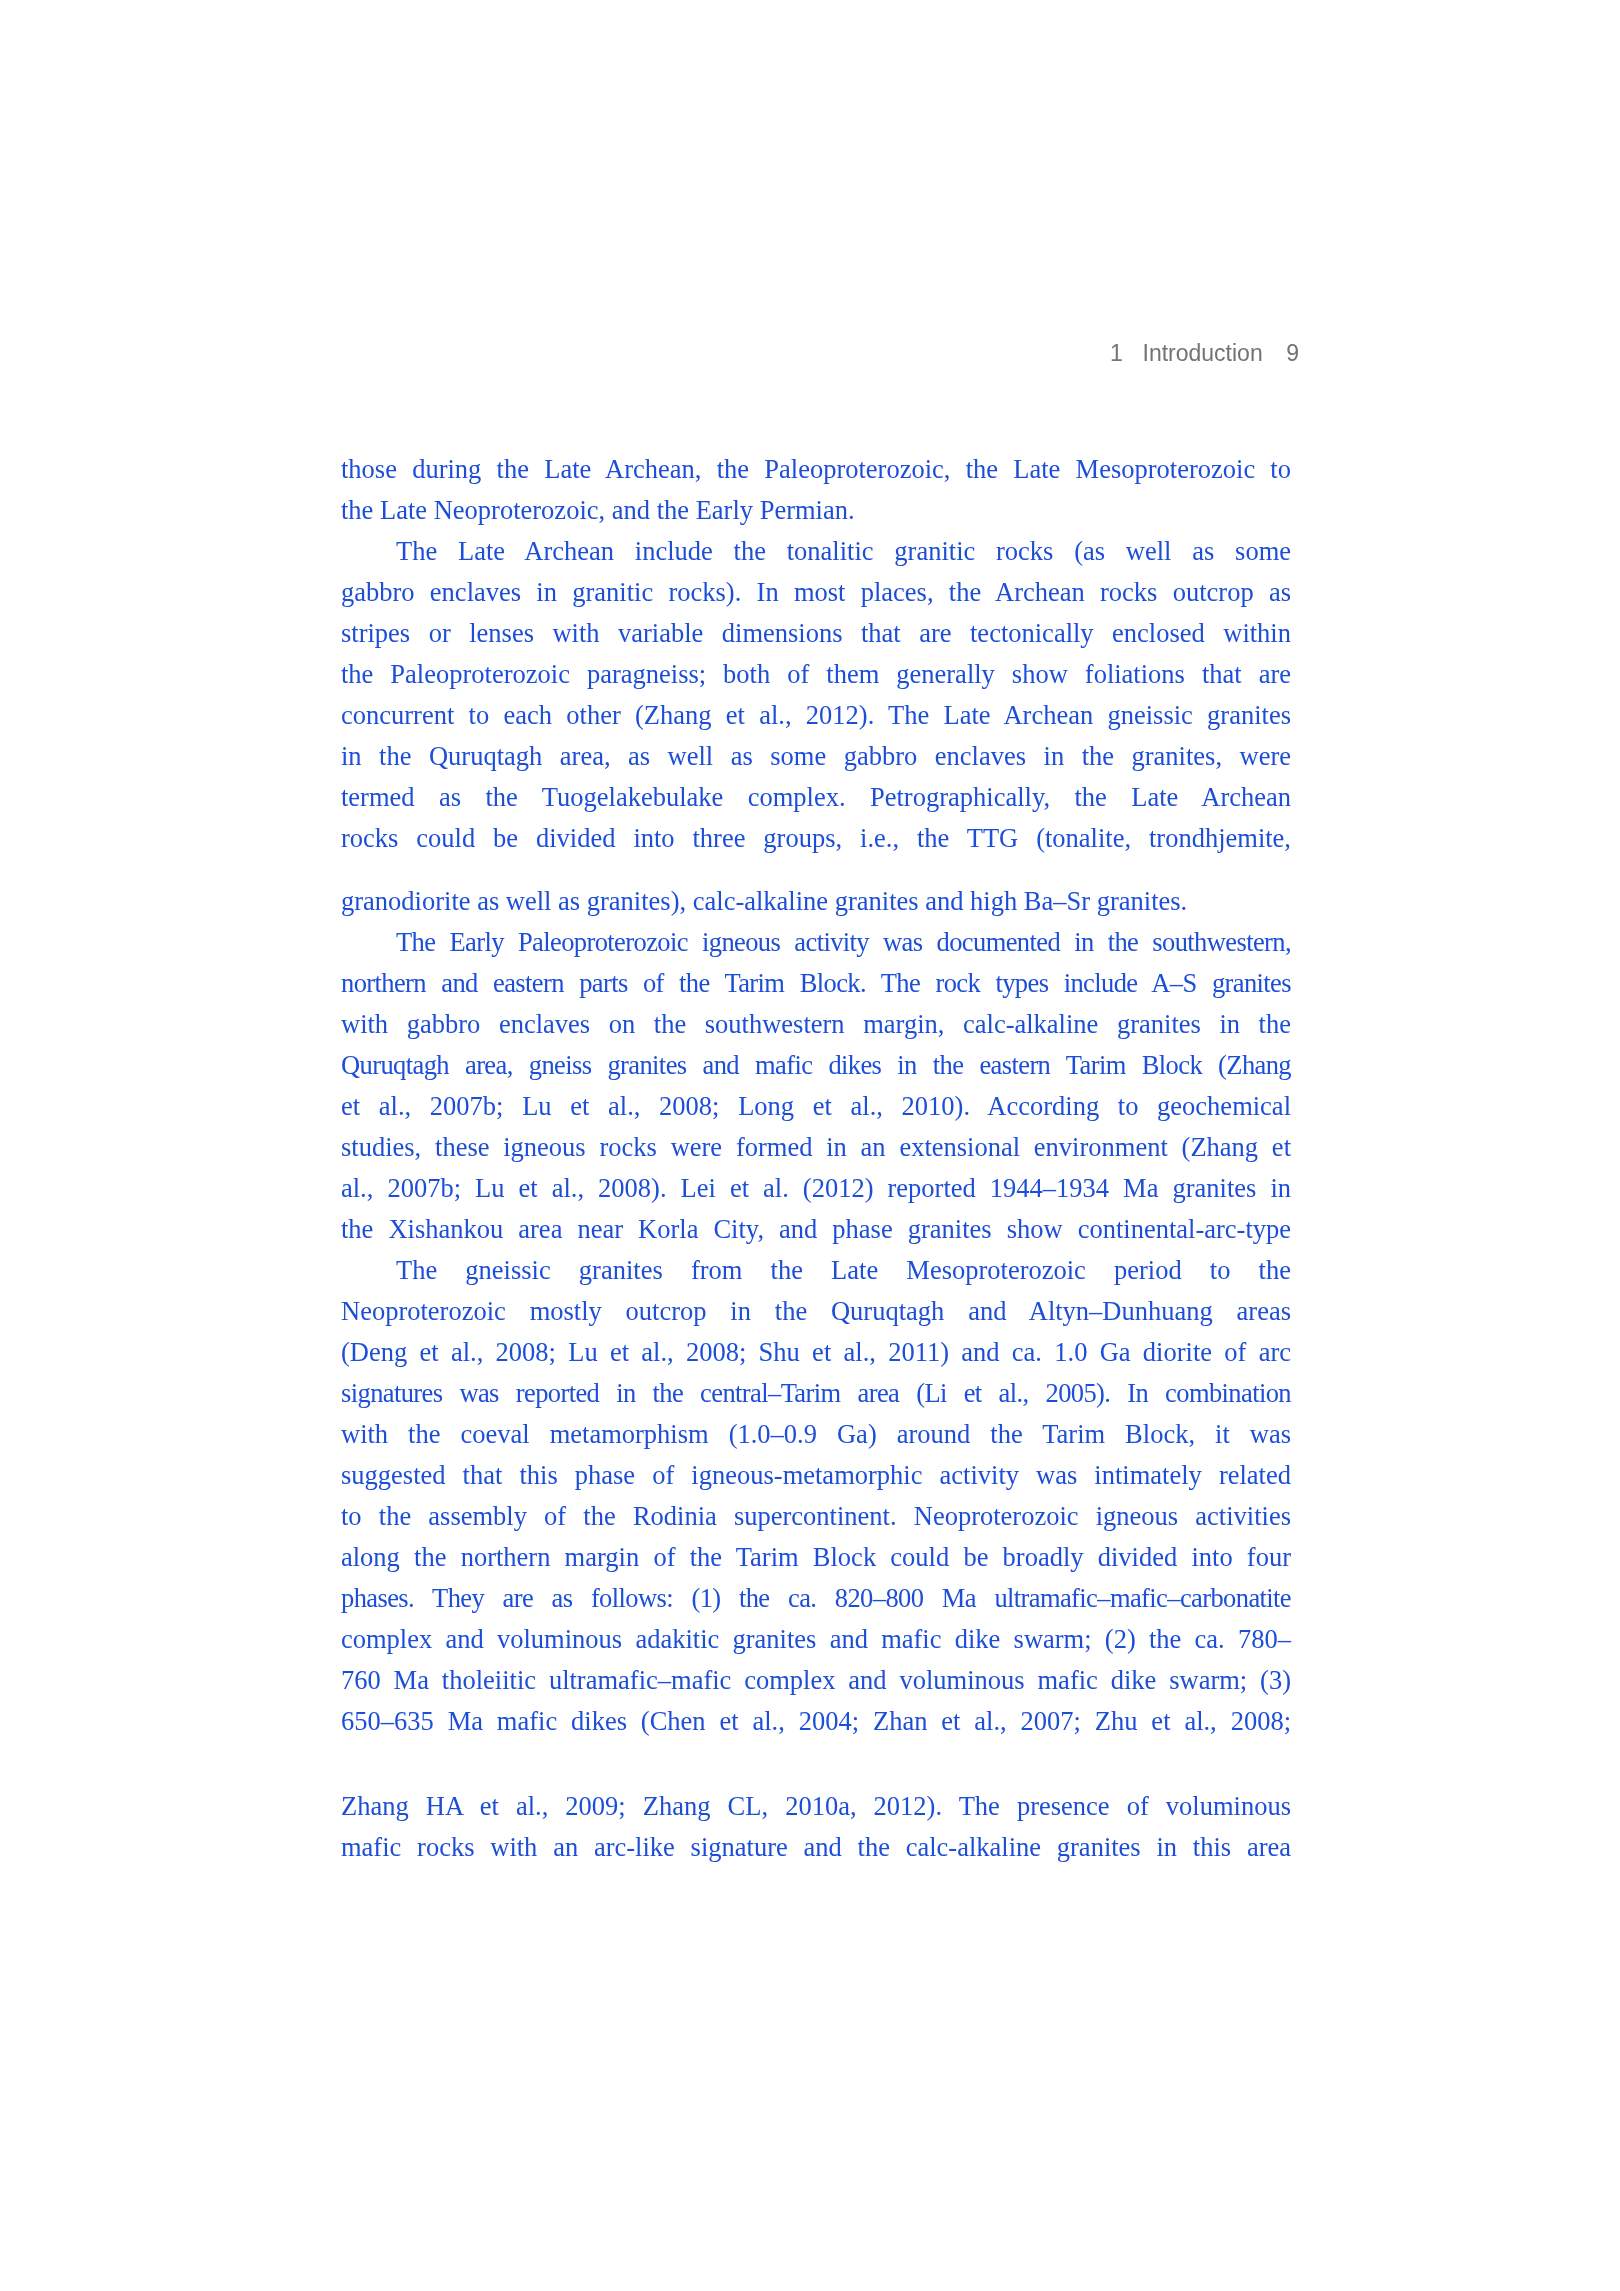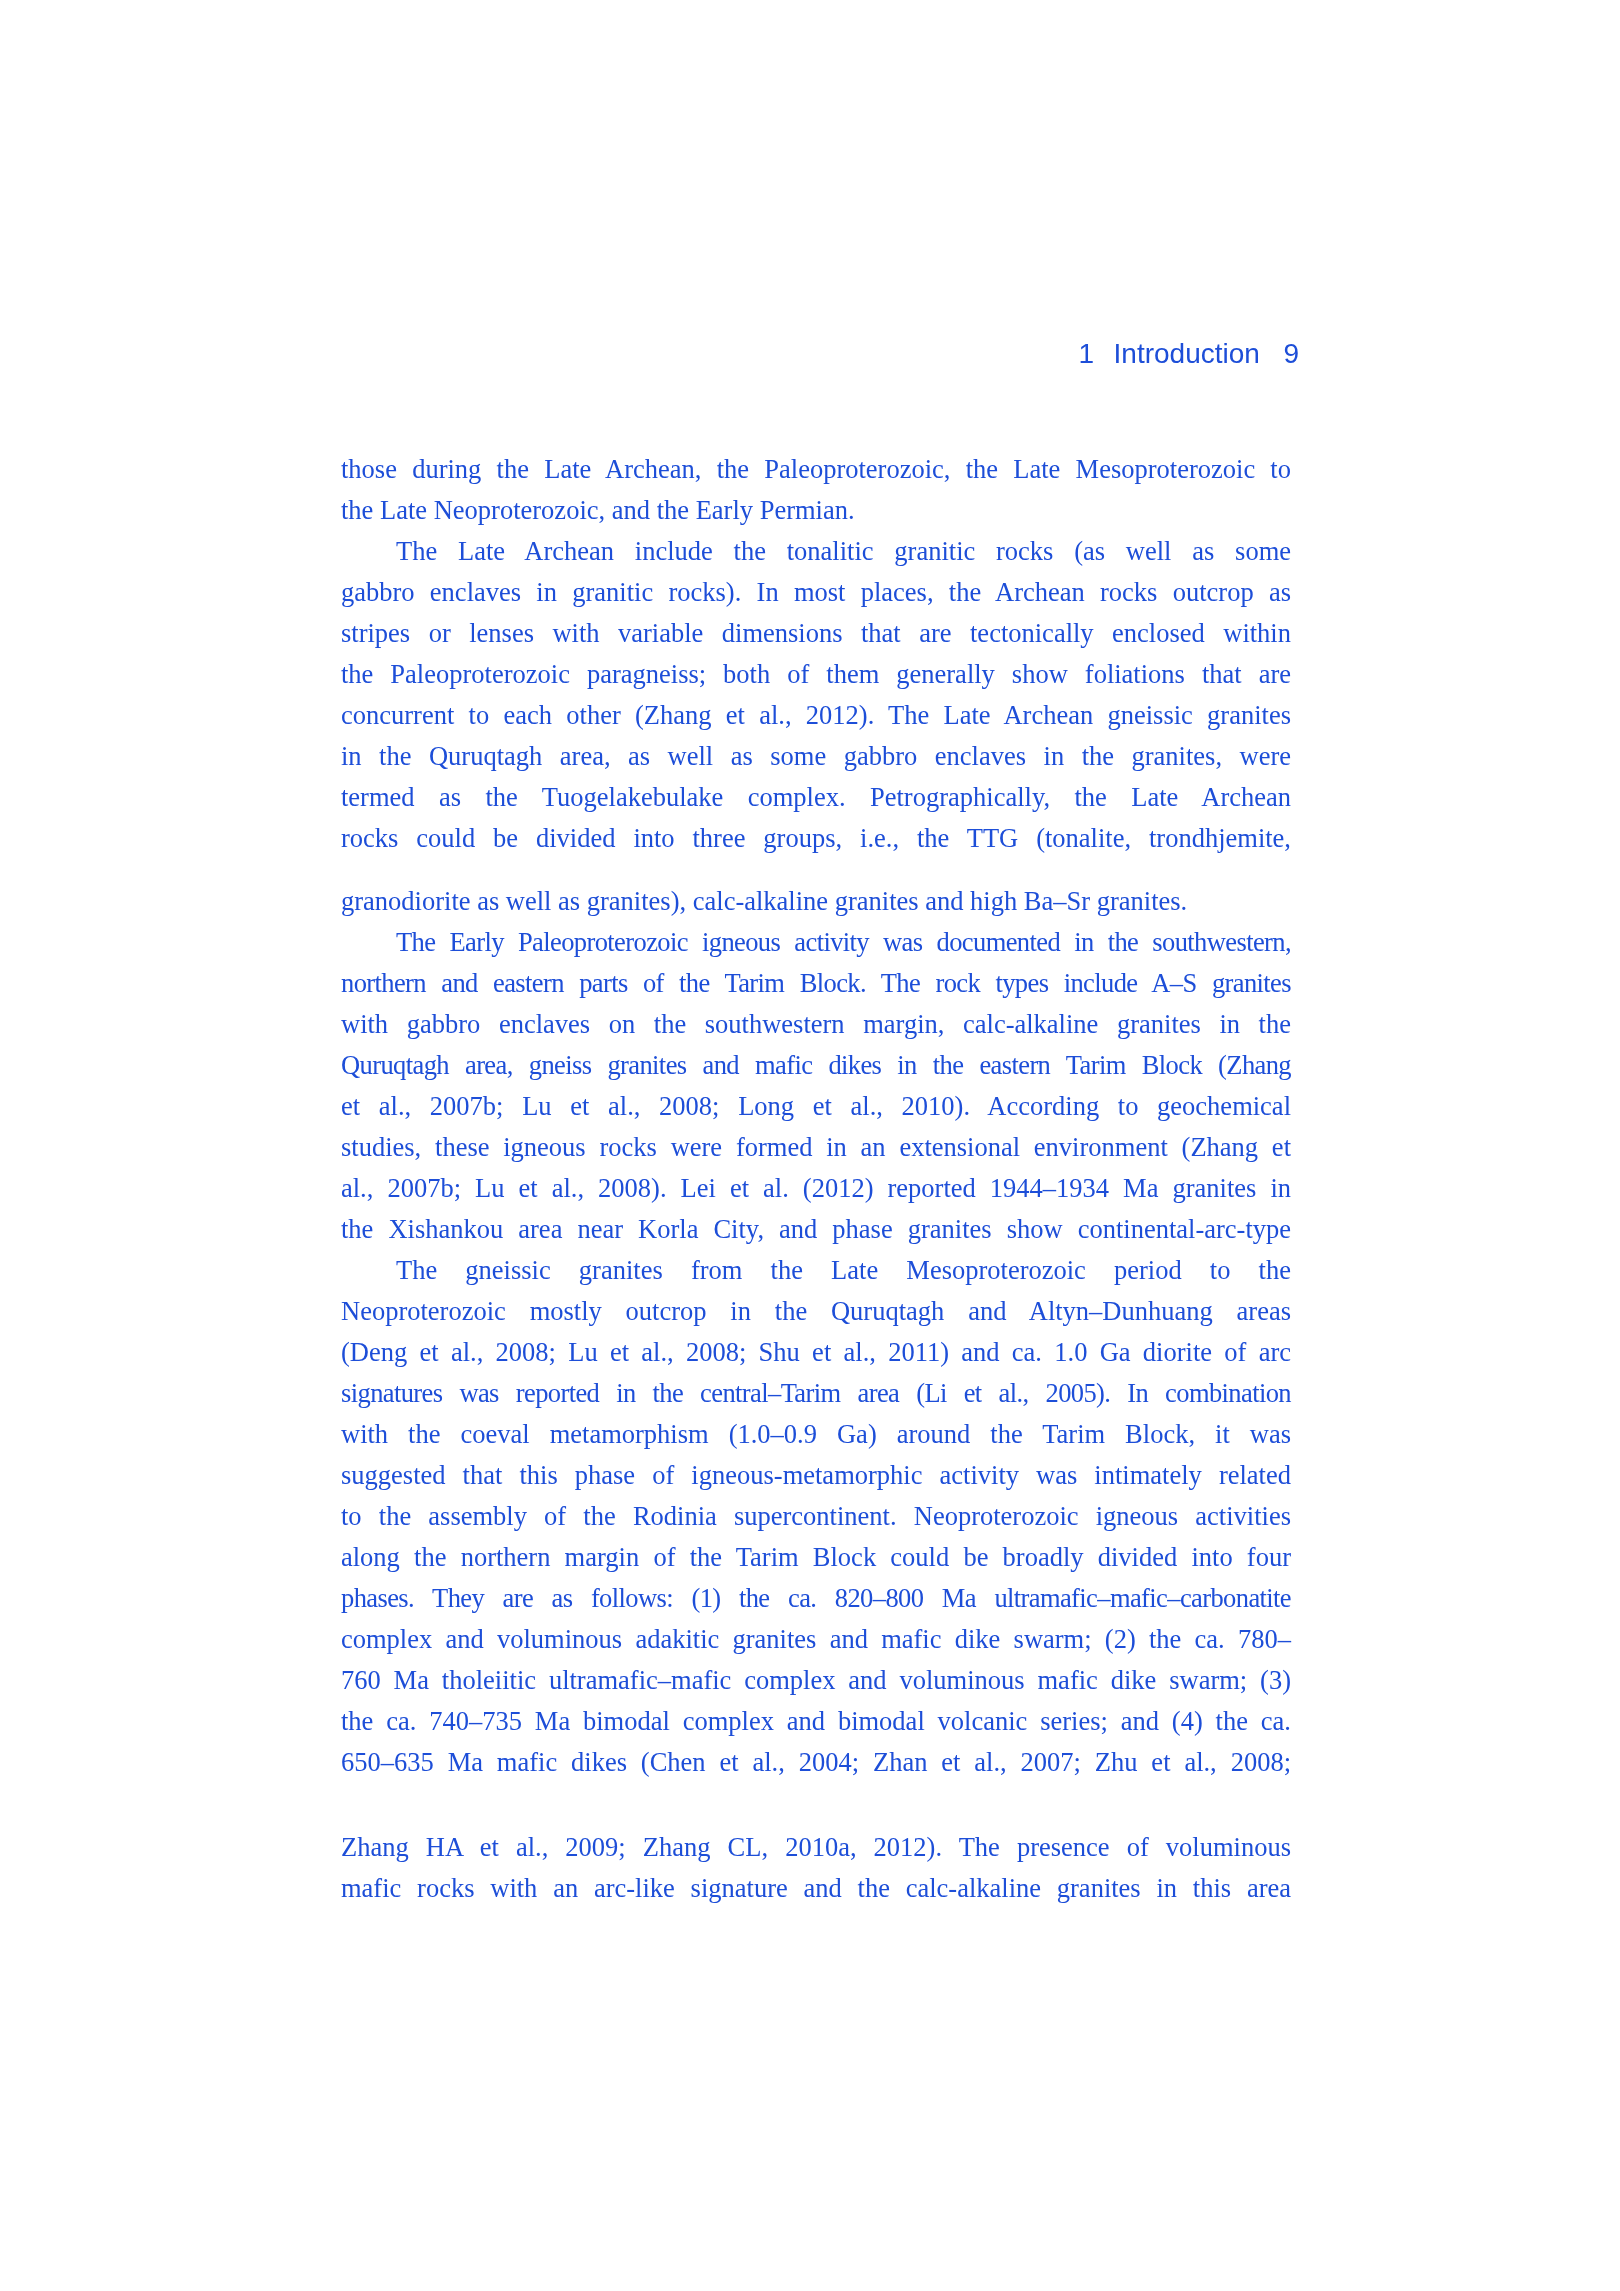--- a/index.html
+++ b/index.html
@@ -19,22 +19,22 @@
       top: 0;
       width: 1620px;
       height: 2292px;
       background: #ffffff;
     }
     .running-head {
       position: absolute;
       top: 339px;
       right: 321px;
       font-family: "Liberation Sans", sans-serif;
-      font-size: 28px;
-      color: #1d4ed8;
+      font-size: 23px;
+      color: #737373;
       white-space: nowrap;
       line-height: 29px;
     }
     .running-head span {
       display: inline-block;
     }
     .rh-chapter { margin-right: 19.6px; }
     .rh-title { margin-right: 23.5px; }
     .body-text {
       position: absolute;
@@ -107,21 +107,20 @@
       <div class="line" style="white-space: nowrap;">Neoproterozoic mostly outcrop in the Quruqtagh and Altyn–Dunhuang areas</div>
       <div class="line" style="white-space: nowrap;">(Deng et al., 2008; Lu et al., 2008; Shu et al., 2011) and ca. 1.0 Ga diorite of arc</div>
       <div class="line tight" style="white-space: nowrap;">signatures was reported in the central–Tarim area (Li et al., 2005). In combination</div>
       <div class="line" style="white-space: nowrap;">with the coeval metamorphism (1.0–0.9 Ga) around the Tarim Block, it was</div>
       <div class="line" style="white-space: nowrap;">suggested that this phase of igneous-metamorphic activity was intimately related</div>
       <div class="line" style="white-space: nowrap;">to the assembly of the Rodinia supercontinent. Neoproterozoic igneous activities</div>
       <div class="line" style="white-space: nowrap;">along the northern margin of the Tarim Block could be broadly divided into four</div>
       <div class="line tight" style="white-space: nowrap;">phases. They are as follows: (1) the ca. 820–800 Ma ultramafic–mafic–carbonatite</div>
       <div class="line" style="white-space: nowrap;">complex and voluminous adakitic granites and mafic dike swarm; (2) the ca. 780–</div>
       <div class="line" style="white-space: nowrap;">760 Ma tholeiitic ultramafic–mafic complex and voluminous mafic dike swarm; (3)</div>
-      <div class="line" style="white-space: nowrap;">the ca. 740–735 Ma bimodal complex and bimodal volcanic series; and (4) the ca.</div>
       <div class="line" style="white-space: nowrap;">650–635 Ma mafic dikes (Chen et al., 2004; Zhan et al., 2007; Zhu et al., 2008;</div>
       <div class="line" style="white-space: nowrap; margin-top: 44px;">Zhang HA et al., 2009; Zhang CL, 2010a, 2012). The presence of voluminous</div>
       <div class="line" style="white-space: nowrap;">mafic rocks with an arc-like signature and the calc-alkaline granites in this area</div>
     </div>
 
   </div>
 </div>
 
 
 </body></html>

